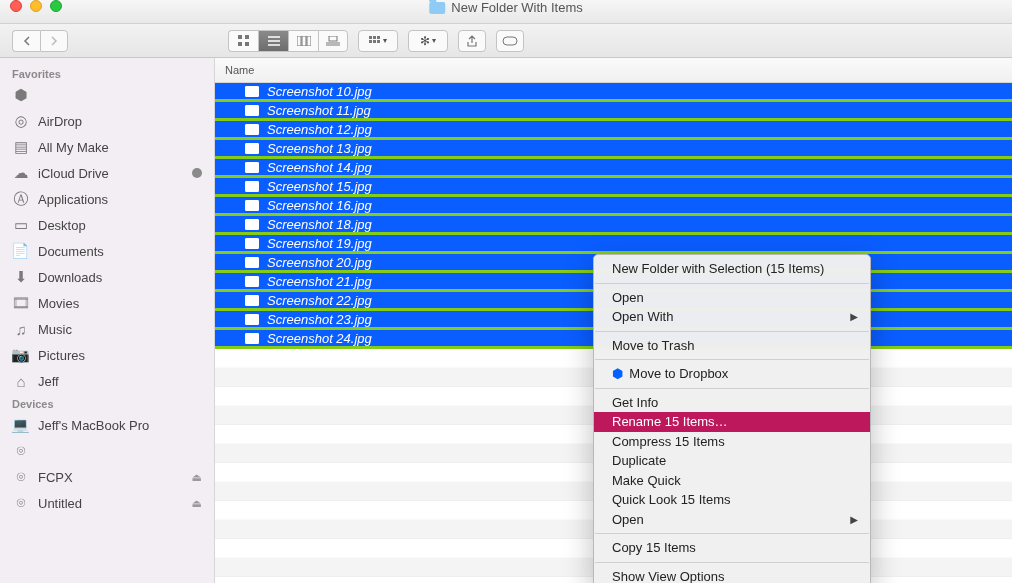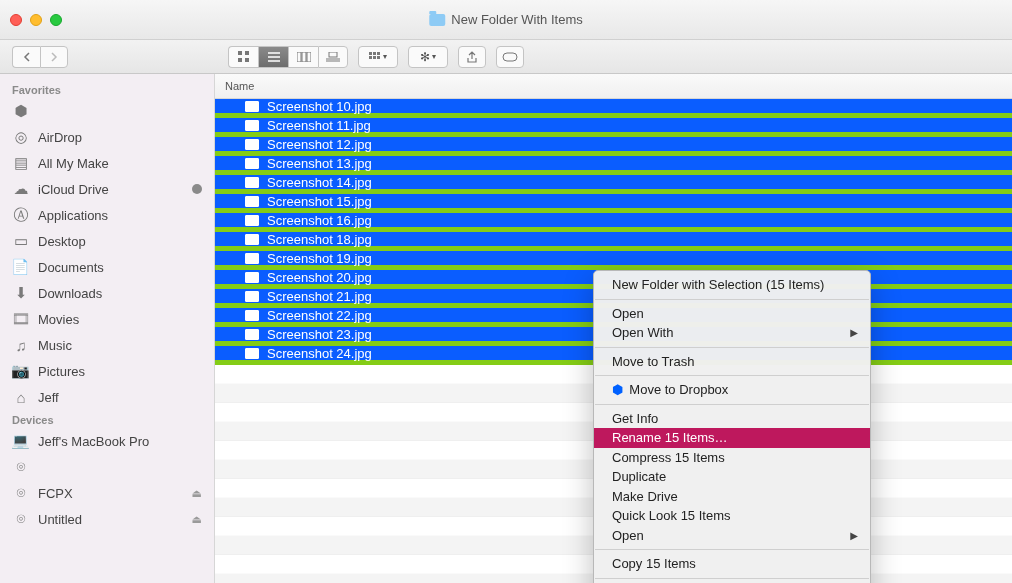--- a/index.html
+++ b/index.html
@@ -1,18 +1,18 @@
 <!DOCTYPE html>
 <html><head>
 <meta charset="utf-8">
 <style>
   * { box-sizing: border-box; margin: 0; padding: 0; font-family: -apple-system, "Helvetica Neue", Arial, sans-serif; }
   body { width: 1012px; height: 583px; overflow: hidden; background: #fff; font-size: 13px; color: #333; }
   .window { width: 100%; height: 100%; display: flex; flex-direction: column; }
-  .titlebar { height: 40px; background: linear-gradient(#f6f6f6,#e8e8e8); border-bottom: 1px solid #d0d0d0; display: flex; align-items: center; position: relative; }
+  .titlebar { height: 24px; background: linear-gradient(#f6f6f6,#e8e8e8); border-bottom: 1px solid #d0d0d0; display: flex; align-items: flex-start; position: relative; }
   .traffic { display: flex; gap: 8px; padding-left: 10px; }
   .tl { width: 12px; height: 12px; border-radius: 50%; }
   .tl.red { background:#ff5f57; border:1px solid #e33e32;}
   .tl.yellow { background:#ffbd2e; border:1px solid #e1a116;}
   .tl.green { background:#28c940; border:1px solid #17a92d;}
   .title-center { position:absolute; left:50%; transform:translateX(-50%); display:flex; align-items:center; gap:6px; font-size:13px; color:#555; }
   .folder-ico { width:16px; height:12px; background:#8ecbf5; border-radius:2px; position:relative; }
   .folder-ico::before { content:""; position:absolute; top:-3px; left:0; width:7px; height:3px; background:#8ecbf5; border-radius:1px 1px 0 0;}
   .toolbar { height: 34px; background: linear-gradient(#f2f2f2,#e6e6e6); border-bottom: 1px solid #c8c8c8; display:flex; align-items:center; padding: 0 12px; gap:10px; }
   .navseg { display:flex; }
@@ -32,21 +32,21 @@
   .sb-item .ico { width:18px; height:18px; display:flex; align-items:center; justify-content:center; color:#7a7a7a; font-size:15px; }
   .sb-item .eject { color:#9a9a9a; font-size:11px; }
   .sb-item .dot { width:10px;height:10px;border-radius:50%;background:#8a8a8a; }
   .sb-item .lbl{ flex:1; white-space:nowrap; overflow:hidden; text-overflow:ellipsis; }
   .main { flex:1; display:flex; flex-direction:column; position:relative; background:#fff; }
   .colhead { height:25px; background:linear-gradient(#fafafa,#f0f0f0); border-bottom:1px solid #d6d6d6; display:flex; align-items:center; padding-left:10px; font-size:11px; color:#555; }
   .filelist { flex:1; overflow:hidden; position:relative; }
   .row { height:19px; display:flex; align-items:center; padding-left:30px; gap:8px; font-size:13px; border-bottom:1px solid rgba(0,0,0,0.02);}
   .row.stripe-odd { background:#fff; }
   .row.stripe-even { background:#f4f4f4; }
-  .row.sel { background:#0a5dff; color:#fff; border-bottom:5px solid #84cc16; }
+  .row.sel { background:#0a5dff; color:#fff; border-bottom:3px solid #84cc16;font-style:italic; }
   .row.sel .file-ico { filter: brightness(1.3); }
   .file-ico { width:14px; height:11px; background:#fff; border:1px solid #999; border-radius:1px; position:relative; }
   .row.sel .file-ico { border-color:#cde0ff; background:#e8f0ff; }
   .row.empty { height:19px; }
   .context-menu { position:absolute; top:196px; left:378px; width:278px; background:rgba(240,240,240,0.98); border:1px solid #b8b8b8; border-radius:5px; box-shadow:0 10px 30px rgba(0,0,0,0.25); padding:4px 0; z-index:100; font-size:13px; }
   .cm-item { height:19.5px; display:flex; align-items:center; padding:0 18px; color:#222; position:relative;}
   .cm-item.hl { background:#be185d; color:#fff; }
   .cm-item .arrow { position:absolute; right:12px; font-size:10px; color:#444; }
   .cm-sep { height:1px; background:#cfcfcf; margin:4px 1px; }
   .dbx-ico { color:#0061ff; margin-right:6px; font-size:13px; }
@@ -317,21 +317,21 @@
           <div class="cm-item hl">
             <span>Rename 15 Items…</span>
           </div>
           <div class="cm-item">
             <span>Compress 15 Items</span>
           </div>
           <div class="cm-item">
             <span>Duplicate</span>
           </div>
           <div class="cm-item">
-            <span>Make Drive</span>
+            <span>Make Quick</span>
           </div>
           <div class="cm-item">
             <span>Quick Look 15 Items</span>
           </div>
           <div class="cm-item">
             <span>Open</span>
             <span class="arrow">▶</span>
           </div>
           <div class="cm-sep"></div>
           <div class="cm-item">

